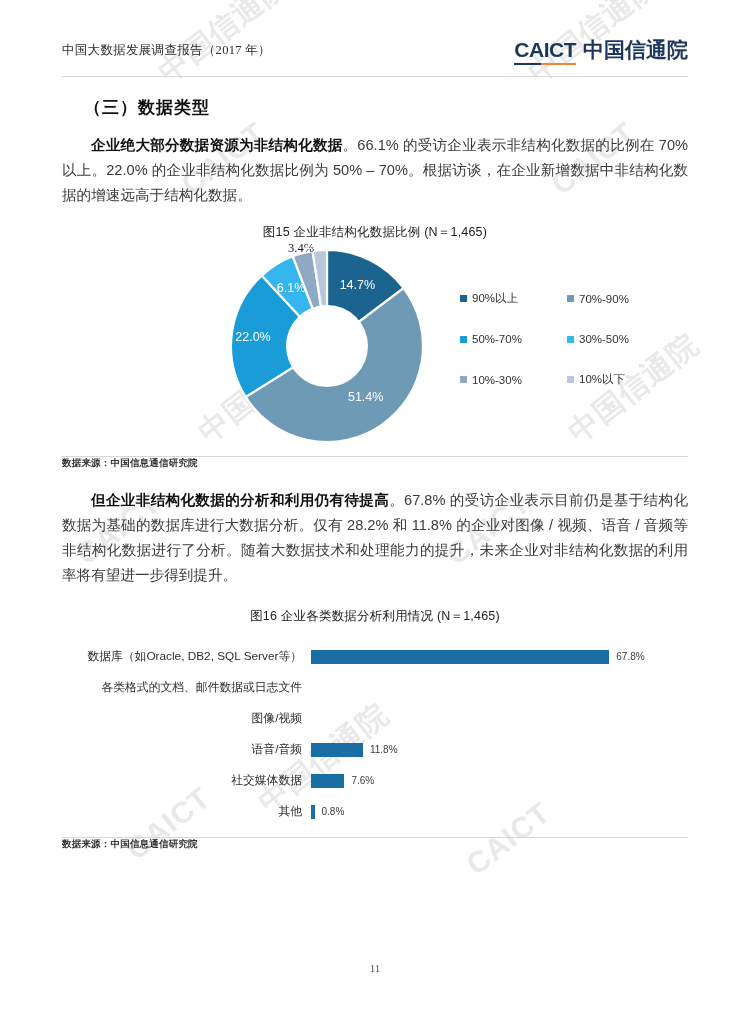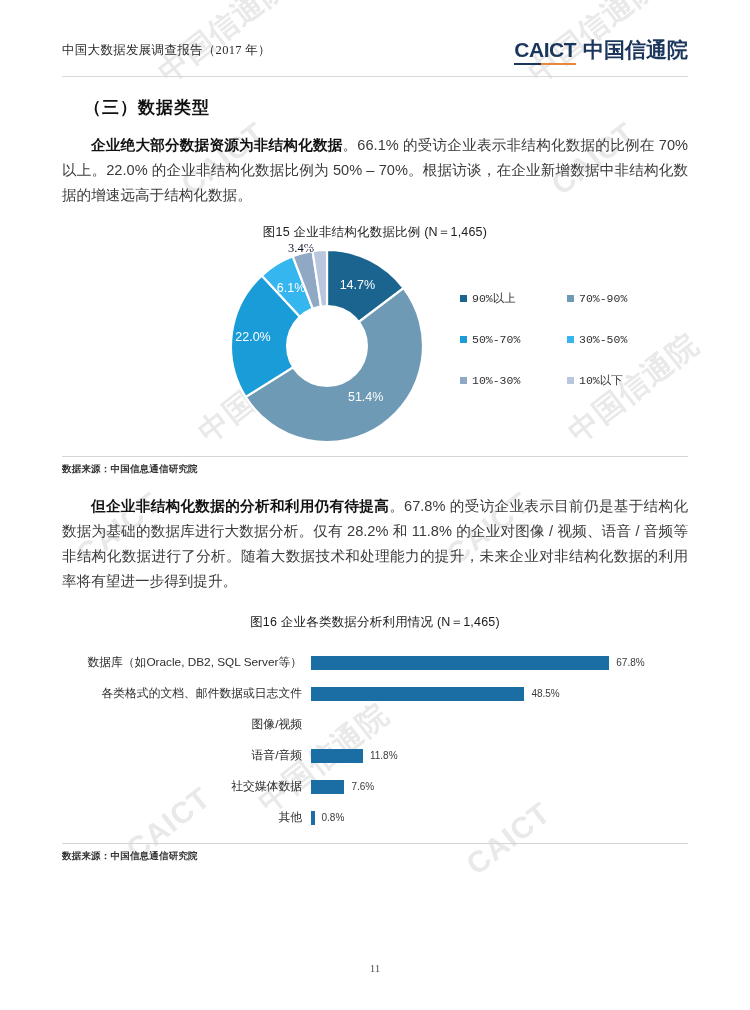--- a/index.html
+++ b/index.html
@@ -128,21 +128,21 @@
     font-size: 12.5px;
     font-weight: 400;
     color: #1c1c1c;
     margin-bottom: 6px;
     letter-spacing: .2px;
   }
   .fig-source {
     font-size: 9.5px;
     font-weight: 700;
     color: #333;
-    padding-top: 6px;
+    padding-top: 0;
     border-top: 1px solid #d6d6d6;
     margin-top: 4px;
     letter-spacing: .2px;
   }
 
   
   .donut-area {
     position: relative;
     height: 205px;
   }
@@ -174,21 +174,20 @@
     row-gap: 27px;
     align-content: start;
   }
   .legend-item {
     display: flex;
     align-items: center;
     gap: 5px;
     font-size: 11.5px;
     color: #2f2f2f;
     white-space: nowrap;
-    font-family: Liberation Mono, monospace;
   }
   .legend-swatch {
     width: 7px;
     height: 7px;
     flex: 0 0 auto;
   }
 
   
   .bar-area {
     position: relative;
@@ -337,24 +336,20 @@
       <div class="bar-area" id="bar-chart">
           <div class="bar-row">
             <div class="bar-cat">数据库（如Oracle, DB2, SQL Server等）</div>
             <div class="bar-track">
               <div class="bar-fill" style="width: 298.32px; background: rgb(27, 110, 163);"></div>
               <div class="bar-val">67.8%</div>
             </div>
           </div>
           <div class="bar-row">
             <div class="bar-cat">各类格式的文档、邮件数据或日志文件</div>
-            <div class="bar-track">
-              <div class="bar-fill" style="width: 213.4px; background: rgb(27, 110, 163);"></div>
-              <div class="bar-val">48.5%</div>
-            </div>
           </div>
           <div class="bar-row">
             <div class="bar-cat">图像/视频</div>
           </div>
           <div class="bar-row">
             <div class="bar-cat">语音/音频</div>
             <div class="bar-track">
               <div class="bar-fill" style="width: 51.92px; background: rgb(27, 110, 163);"></div>
               <div class="bar-val">11.8%</div>
             </div>

